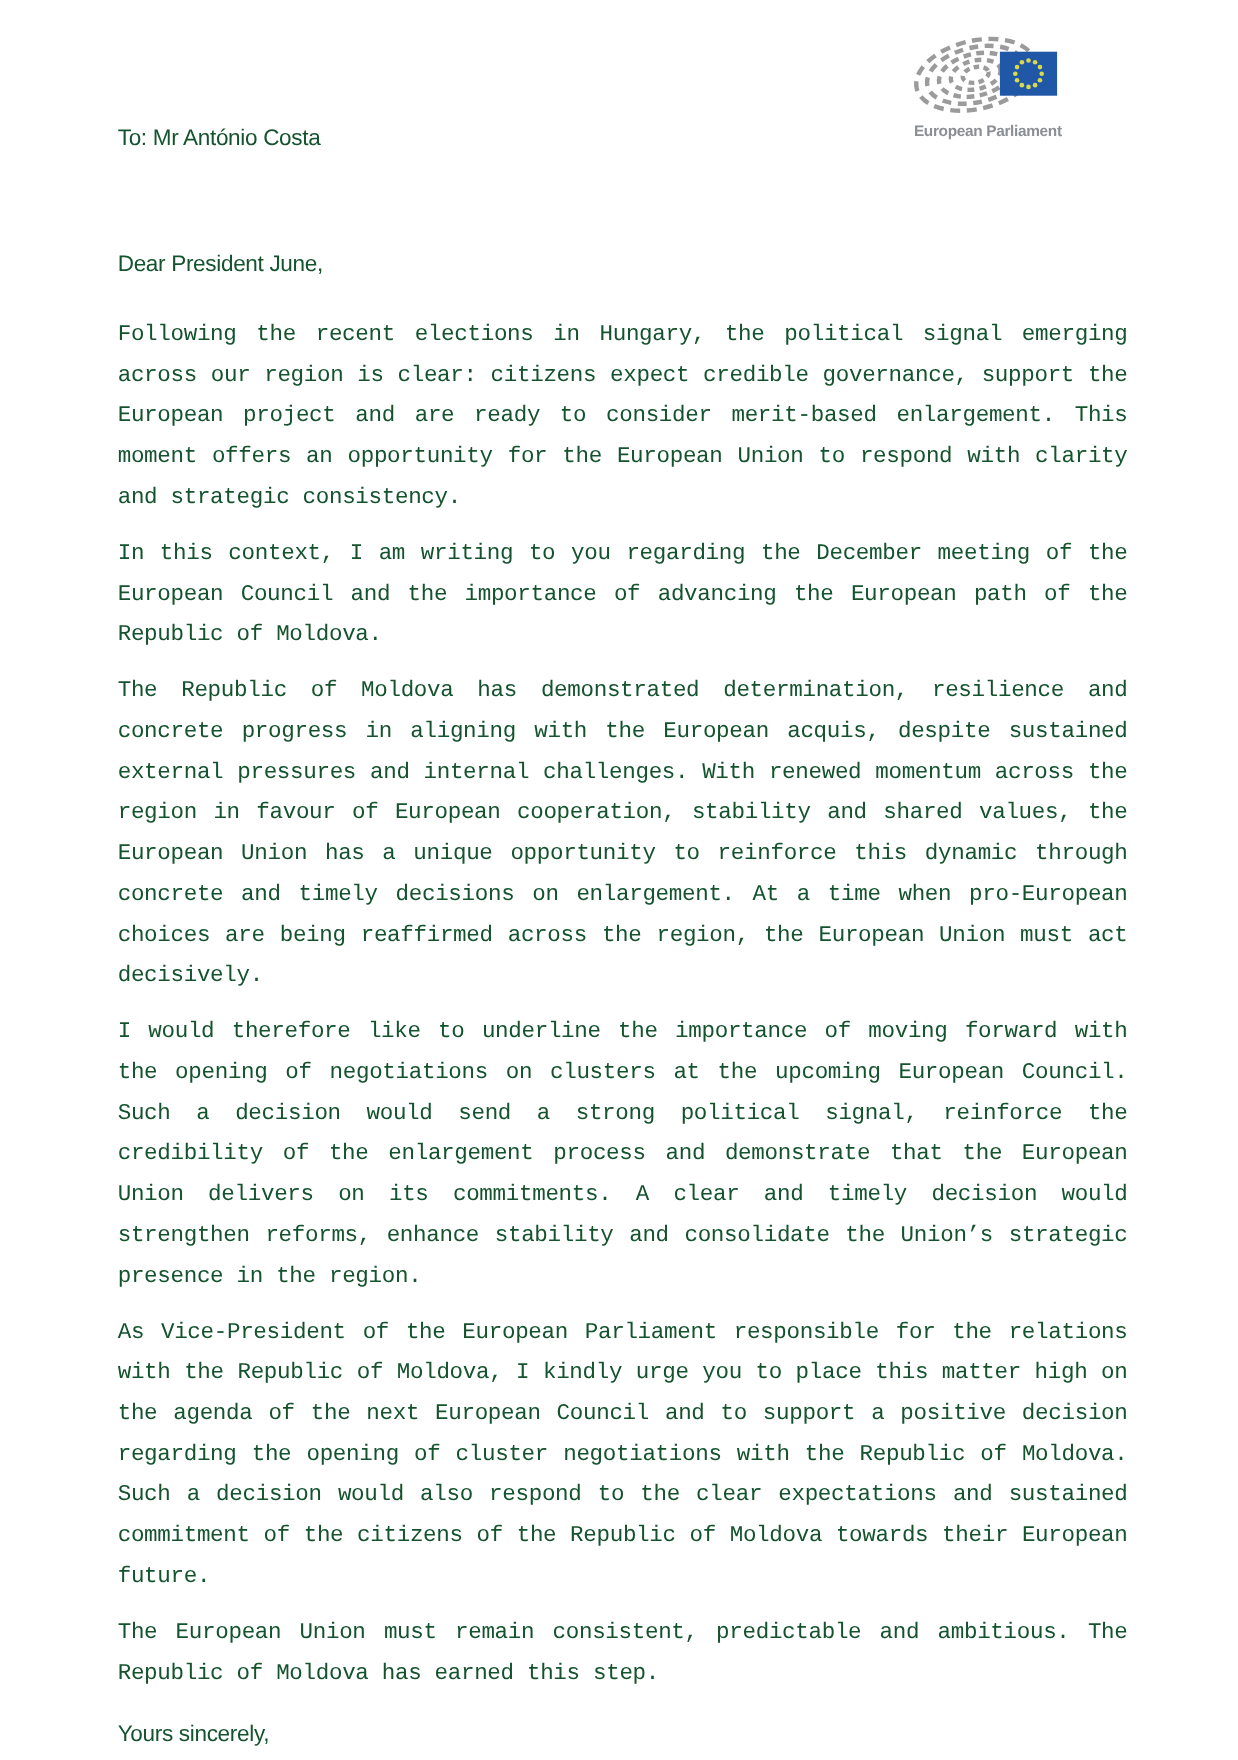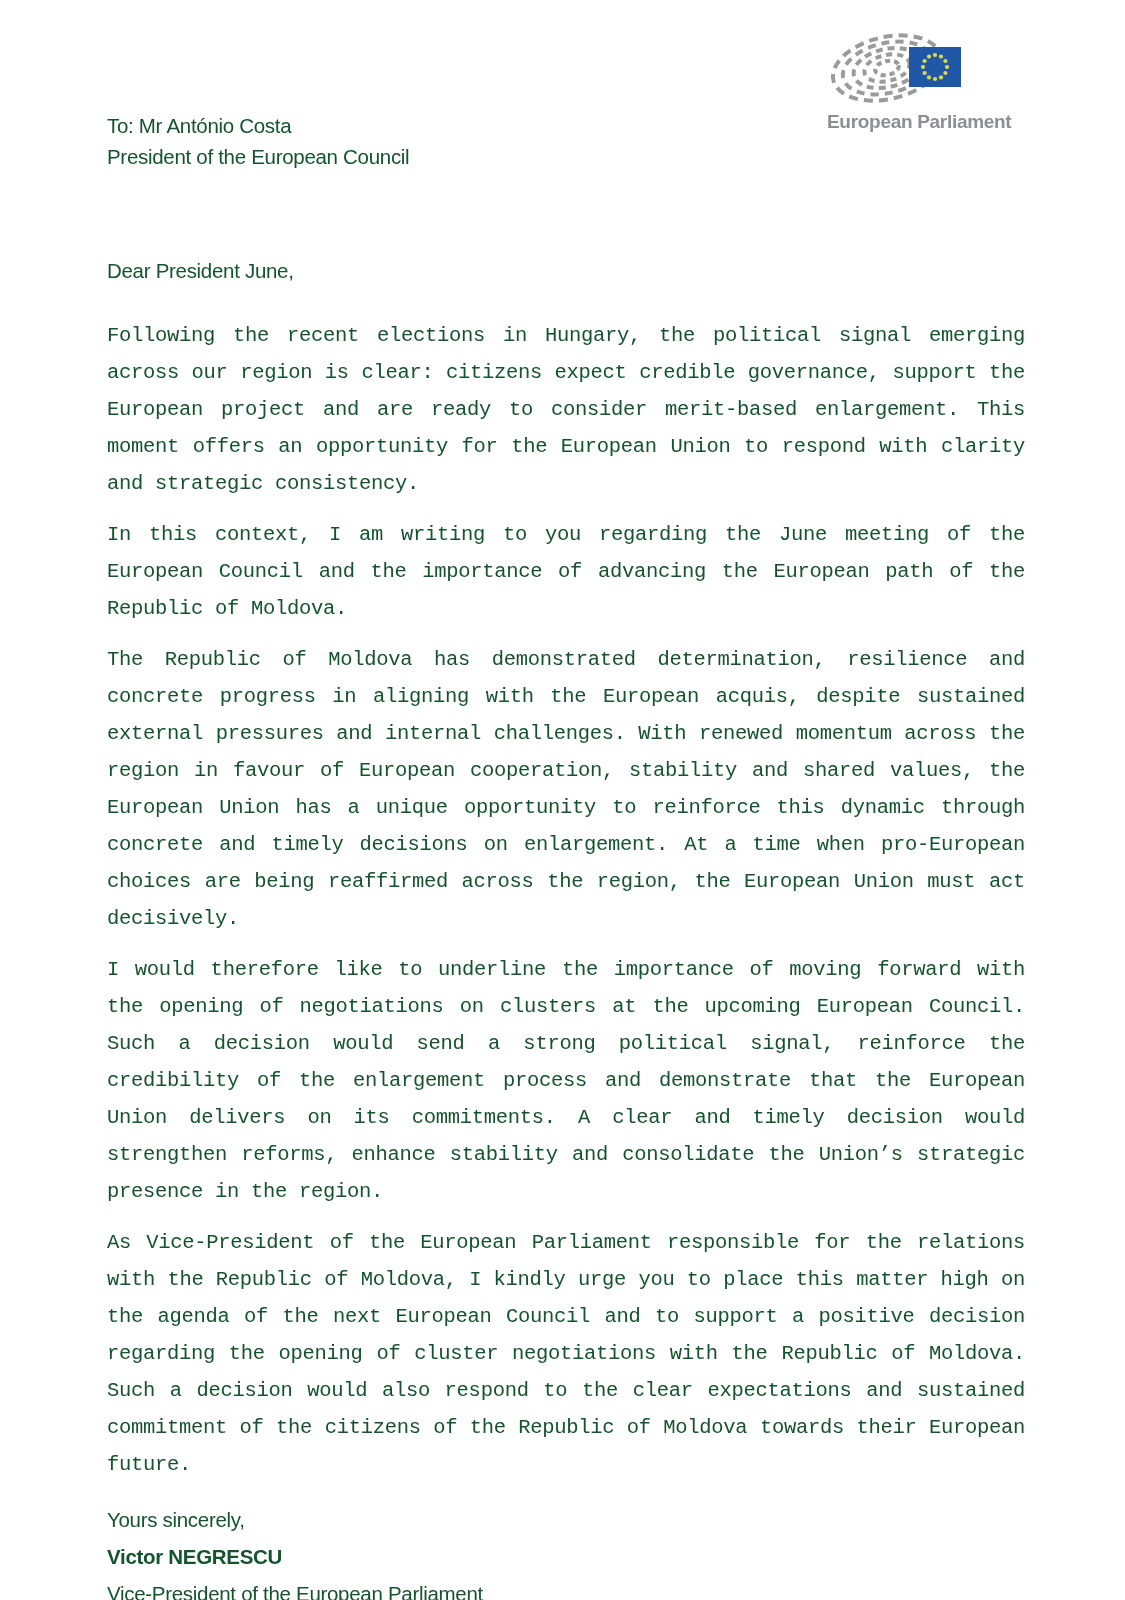--- a/index.html
+++ b/index.html
@@ -20,21 +20,21 @@
   .logo-block {
     position: absolute;
     top: 30px;
     right: 156px;
     width: 142px;
     text-align: center;
   }
   .logo-graphic { display: block; margin: 0 auto; }
   .logo-label {
     margin-top: 3px;
-    font-size: 19px;
+    font-size: 14px;
     font-weight: bold;
     letter-spacing: -0.3px;
     color: #8a8f96;
     white-space: nowrap;
   }
 
   
   .letter-body {
     padding: 110px 100px 0 107px;
     font-size: 20.5px;
@@ -84,30 +84,30 @@
         </g>
       </g>
     </svg>
     <div class="logo-label">European Parliament</div>
   </div>
 
   <div class="letter-body">
 
     <div class="recipient">
       <div>To: Mr António Costa</div>
-      <div>President of the European Council</div>
     </div>
 
     <div class="salutation">Dear President June,</div>
 
     <p class="para">Following the recent elections in Hungary, the political signal emerging across our region is clear: citizens expect credible governance, support the European project and are ready to consider merit-based enlargement. This moment offers an opportunity for the European Union to respond with clarity and strategic consistency.</p>
-    <p class="para">In this context, I am writing to you regarding the June meeting of the European Council and the importance of advancing the European path of the Republic of Moldova.</p>
+    <p class="para">In this context, I am writing to you regarding the December meeting of the European Council and the importance of advancing the European path of the Republic of Moldova.</p>
     <p class="para">The Republic of Moldova has demonstrated determination, resilience and concrete progress in aligning with the European acquis, despite sustained external pressures and internal challenges. With renewed momentum across the region in favour of European cooperation, stability and shared values, the European Union has a unique opportunity to reinforce this dynamic through concrete and timely decisions on enlargement. At a time when pro-European choices are being reaffirmed across the region, the European Union must act decisively.</p>
     <p class="para">I would therefore like to underline the importance of moving forward with the opening of negotiations on clusters at the upcoming European Council. Such a decision would send a strong political signal, reinforce the credibility of the enlargement process and demonstrate that the European Union delivers on its commitments. A clear and timely decision would strengthen reforms, enhance stability and consolidate the Union’s strategic presence in the region.</p>
     <p class="para">As Vice-President of the European Parliament responsible for the relations with the Republic of Moldova, I kindly urge you to place this matter high on the agenda of the next European Council and to support a positive decision regarding the opening of cluster negotiations with the Republic of Moldova. Such a decision would also respond to the clear expectations and sustained commitment of the citizens of the Republic of Moldova towards their European future.</p>
+    <p class="para">The European Union must remain consistent, predictable and ambitious. The Republic of Moldova has earned this step.</p>
 
     <div class="closing">
       <div>Yours sincerely,</div>
       <div class="name">Victor NEGRESCU</div>
       <div>Vice-President of the European Parliament</div>
     </div>
 
     <div class="signature-block" aria-label="Victor Negrescu">
       <svg width="210" height="150" viewBox="0 0 210 150">
         <g stroke="#2b3560" stroke-width="2.7" fill="none" stroke-linecap="round" stroke-linejoin="round">

